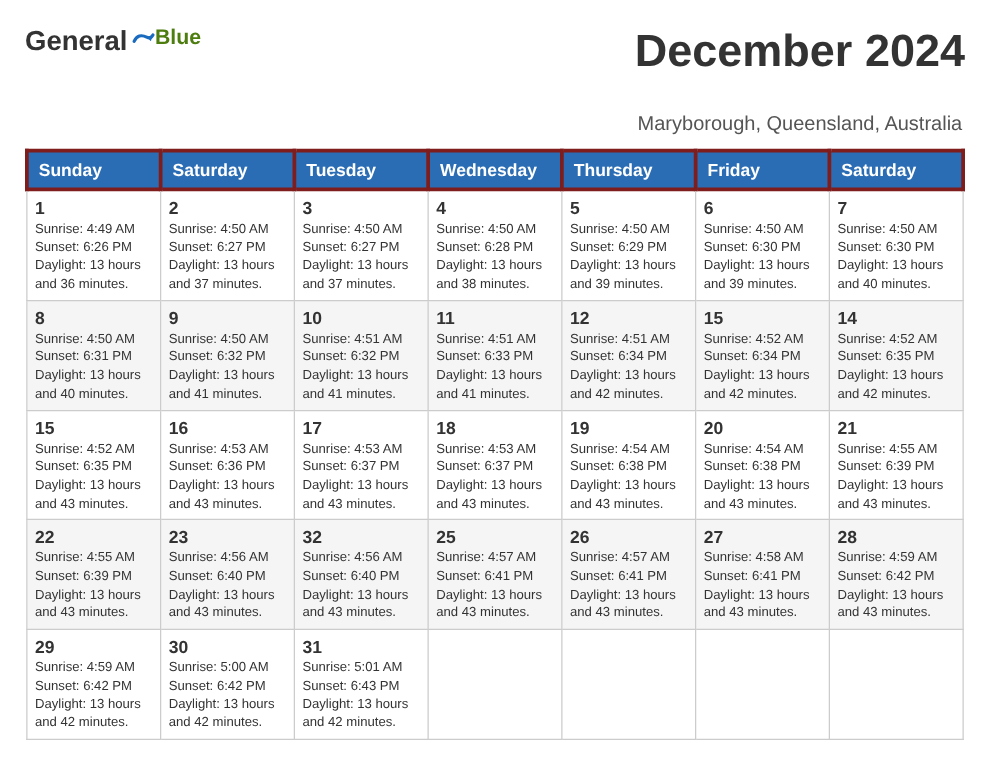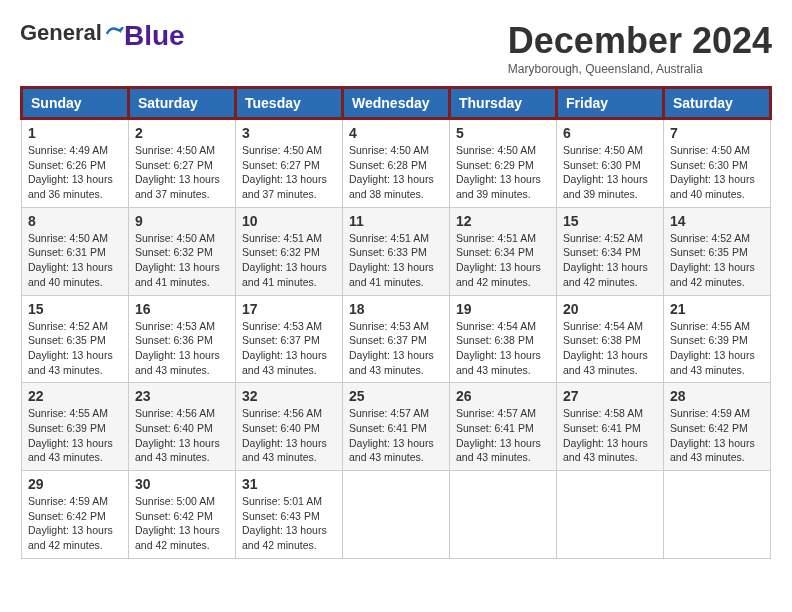--- a/index.html
+++ b/index.html
@@ -24,40 +24,41 @@
     .logo-text {
       display: flex;
       align-items: center;
     }
     .logo-general {
       font-size: 22px;
       font-weight: bold;
       color: #333;
     }
     .logo-blue {
-      font-size: 28px;
+      font-size: 17px;
       font-weight: bold;
-      color: #4c1d95;
+      color: #4d7c0f;
     }
     .logo-icon {
       width: 20px;
       height: 20px;
       margin-left: 2px;
     }
     .title-block {
-      text-align: left;
+      text-align: center;
     }
     .month-title {
       font-size: 36px;
       font-weight: bold;
       color: #333;
     }
     .location-title {
-      font-size: 12px;
+      font-size: 16px;
       color: #555;
+      margin-top: 29px;
     }
     .calendar {
       width: 100%;
       border-collapse: collapse;
     }
     .calendar th {
       background-color: #2a6db5;
       color: white;
       text-align: left;
       padding: 6px 8px;

